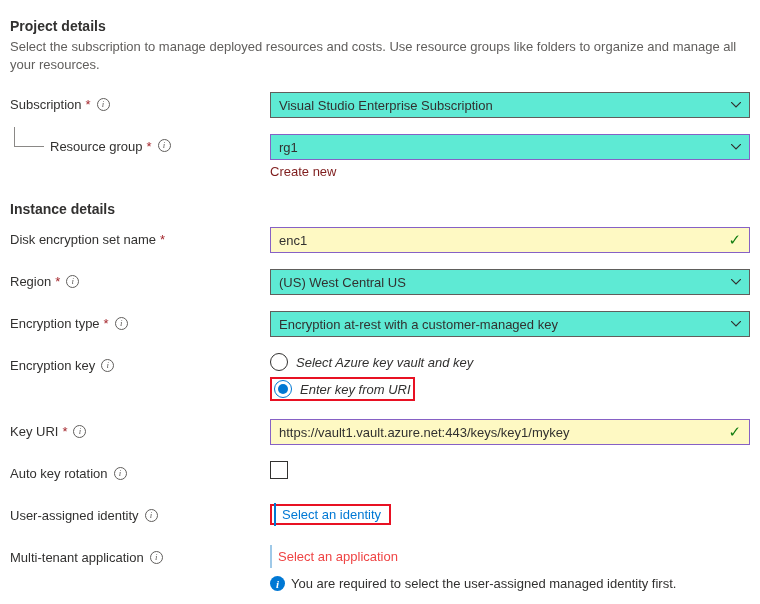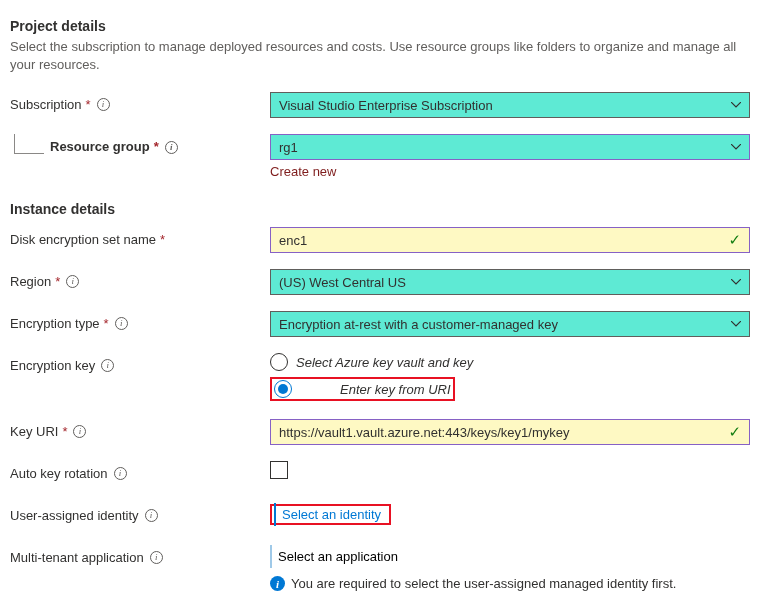--- a/index.html
+++ b/index.html
@@ -34,22 +34,21 @@
     padding-top: 5px;
     display: flex;
     align-items: center;
     flex-wrap: nowrap;
   }
   .row .field-col {
     flex: 1;
   }
   .indent {
     display: flex;
-    align-items: flex-end;
-    font-weight: bold;
+    align-items: flex-start;
   }
   .indent-line {
     display: inline-block;
     width: 30px;
     height: 20px;
     border-left: 1px solid #8a8886;
     border-bottom: 1px solid #8a8886;
     margin-right: 6px;
     margin-top: -12px;
     margin-left: 4px;
@@ -127,21 +126,21 @@
   }
   .link-btn {
     color: #0078d4;
     font-size: 13px;
     cursor: pointer;
     padding: 4px 6px;
     display: inline-block;
     border-left: 2px solid #0078d4;
   }
   .link-disabled {
-    color: #000000;
+    color: #ef4444;
     font-size: 13px;
     padding: 4px 6px;
     display: inline-block;
     border-left: 2px solid #9fc9e8;
   }
   .redbox {
     border: 2px solid #e81123;
     padding: 1px 2px;
   }
   .radio-row {
@@ -283,21 +282,21 @@
   <div class="label-col">
     <span>Encryption key</span>
     <span class="info-icon">i</span>
   </div>
   <div class="field-col">
     <div class="radio-row">
       <span class="radio"></span>
       <span>Select Azure key vault and key</span>
     </div>
     <span class="redbox" style="display:inline-flex;">
-      <div class="radio-row" style="margin-bottom:0;gap:40px;">
+      <div class="radio-row" style="margin-bottom:0;">
         <span class="radio checked"></span>
         <span>Enter key from URI</span>
       </div>
     </span>
   </div>
 </div>
 
 <div class="row" style="margin-top:18px;">
   <div class="label-col">
     <span>Key URI</span>

